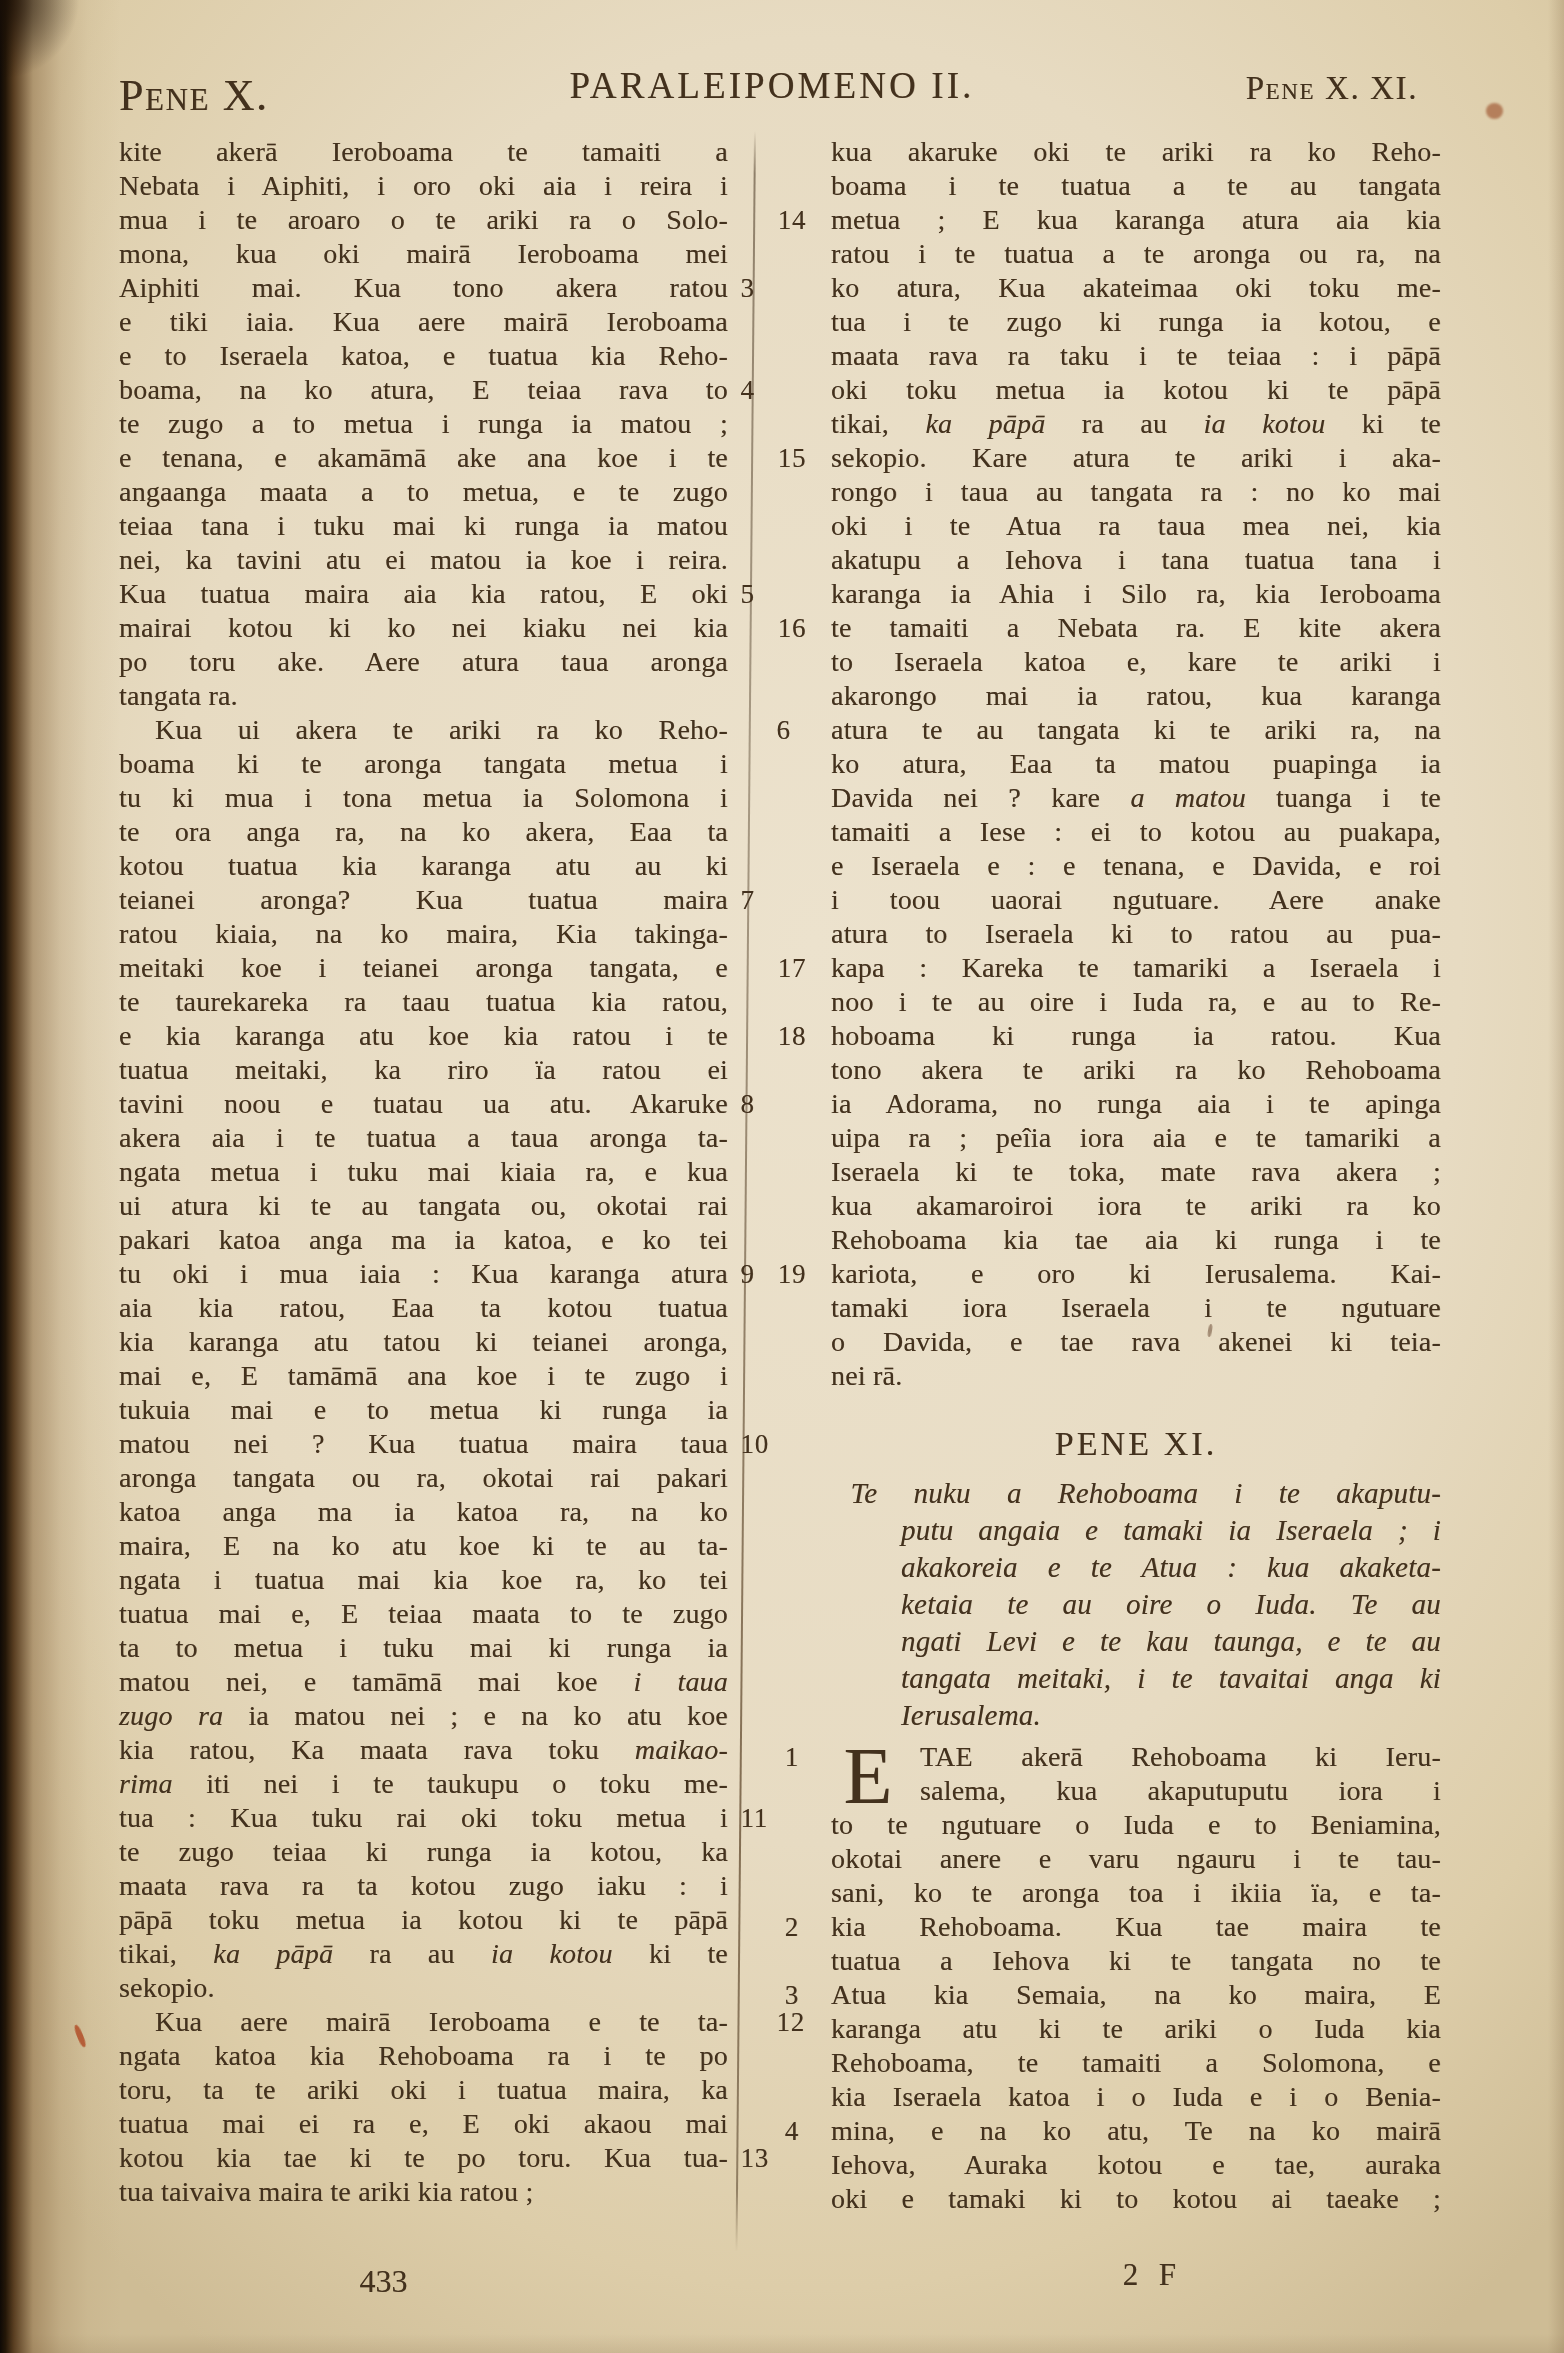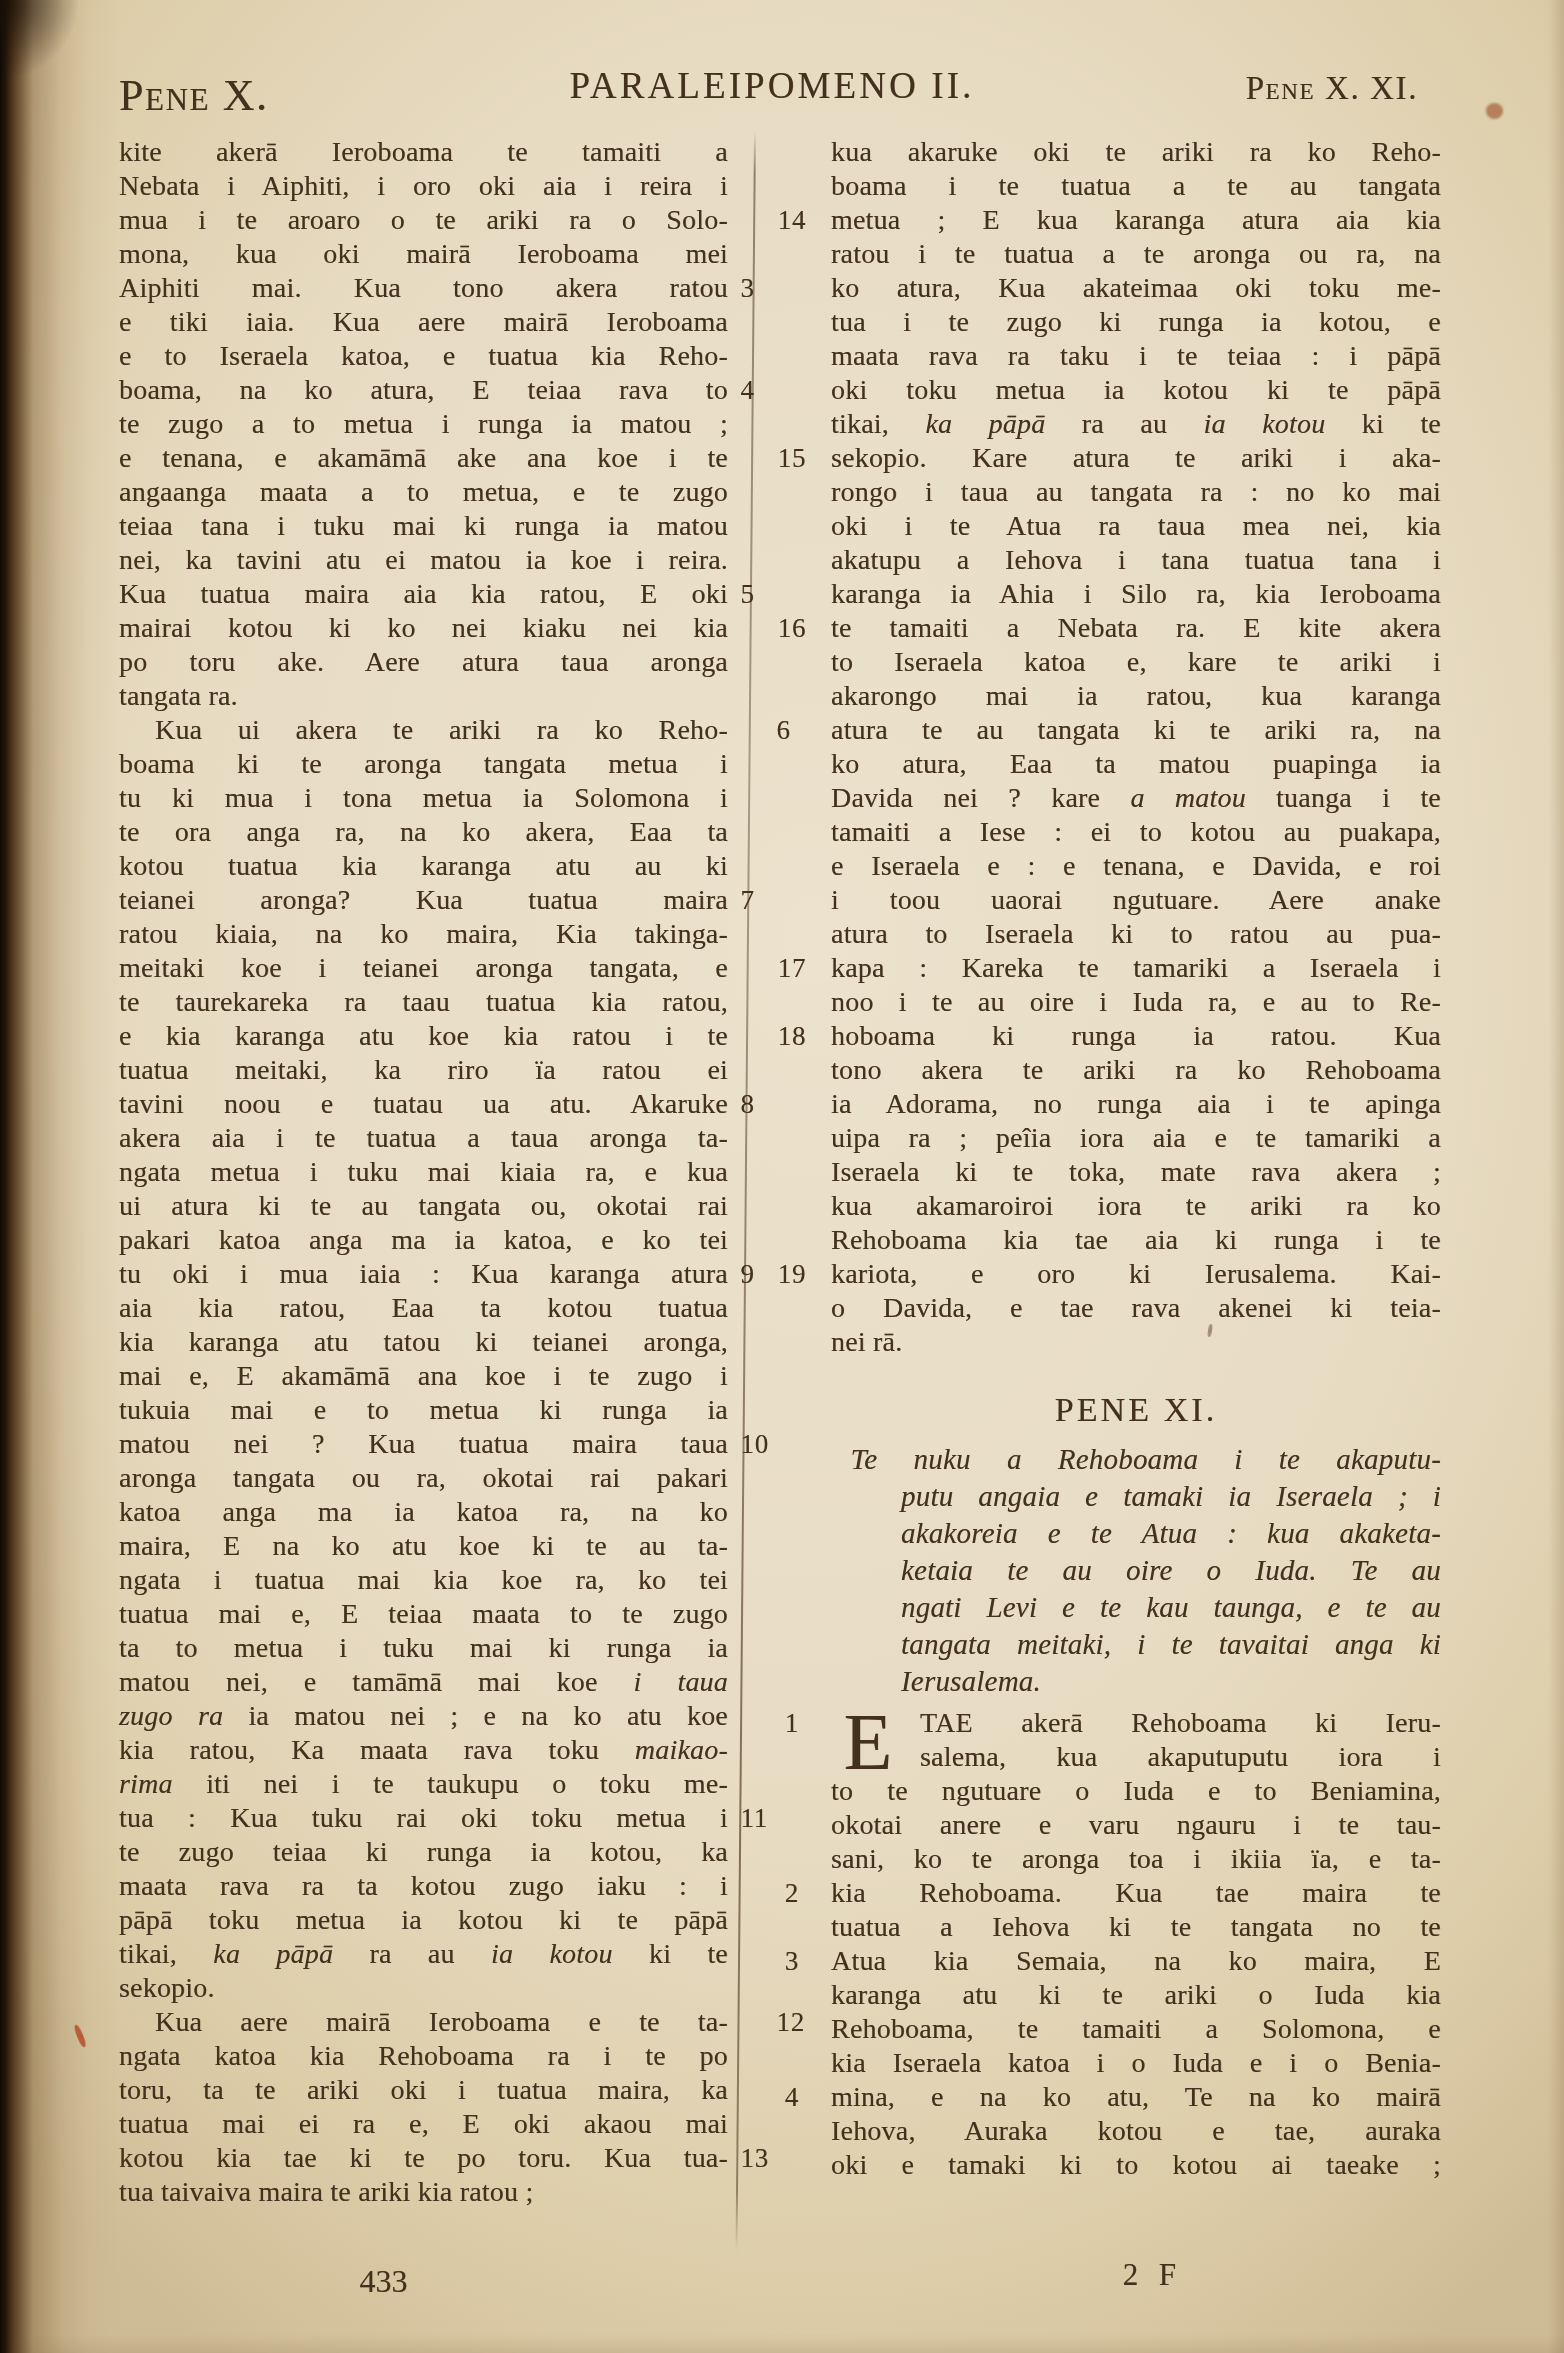--- a/index.html
+++ b/index.html
@@ -110,21 +110,21 @@
         <div class="line"><span>e kia karanga atu koe kia ratou i te</span></div>
         <div class="line"><span>tuatua meitaki, ka riro ïa ratou ei</span></div>
         <div class="line"><span class="vn">8</span><span>tavini noou e tuatau ua atu.  Akaruke</span></div>
         <div class="line"><span>akera aia i te tuatua a taua aronga ta-</span></div>
         <div class="line"><span>ngata metua i tuku mai kiaia ra, e kua</span></div>
         <div class="line"><span>ui atura ki te au tangata ou, okotai rai</span></div>
         <div class="line"><span>pakari katoa anga ma ia katoa, e ko tei</span></div>
         <div class="line"><span class="vn">9</span><span>tu oki i mua iaia : Kua karanga atura</span></div>
         <div class="line"><span>aia kia ratou, Eaa ta kotou tuatua</span></div>
         <div class="line"><span>kia karanga atu tatou ki teianei aronga,</span></div>
-        <div class="line"><span>mai e, E akamāmā ana koe i te zugo i</span></div>
+        <div class="line"><span>mai e, E tamāmā ana koe i te zugo i</span></div>
         <div class="line"><span>tukuia mai e to metua ki runga ia</span></div>
         <div class="line"><span class="vn">10</span><span>matou nei ?  Kua tuatua maira taua</span></div>
         <div class="line"><span>aronga tangata ou ra, okotai rai pakari</span></div>
         <div class="line"><span>katoa anga ma ia katoa ra, na ko</span></div>
         <div class="line"><span>maira, E na ko atu koe ki te au ta-</span></div>
         <div class="line"><span>ngata i tuatua mai kia koe ra, ko tei</span></div>
         <div class="line"><span>tuatua mai e, E teiaa maata to te zugo</span></div>
         <div class="line"><span>ta to metua i tuku mai ki runga ia</span></div>
         <div class="line"><span>matou nei, e tamāmā mai koe </span><span class="it">i taua</span></div>
         <div class="line"><span class="it">zugo ra</span><span> ia matou nei ; e na ko atu koe</span></div>
@@ -171,20 +171,21 @@
         <div class="line"><span class="vn">17</span><span>kapa : Kareka te tamariki a Iseraela i</span></div>
         <div class="line"><span>noo i te au oire i Iuda ra, e au to Re-</span></div>
         <div class="line"><span class="vn">18</span><span>hoboama ki runga ia ratou.  Kua</span></div>
         <div class="line"><span>tono akera te ariki ra ko Rehoboama</span></div>
         <div class="line"><span>ia Adorama, no runga aia i te apinga</span></div>
         <div class="line"><span>uipa ra ; peîia iora aia e te tamariki a</span></div>
         <div class="line"><span>Iseraela ki te toka, mate rava akera ;</span></div>
         <div class="line"><span>kua akamaroiroi iora te ariki ra ko</span></div>
         <div class="line"><span>Rehoboama kia tae aia ki runga i te</span></div>
         <div class="line"><span class="vn">19</span><span>kariota, e oro ki Ierusalema.  Kai-</span></div>
+        <div class="line"><span>tamaki iora Iseraela i te ngutuare</span></div>
         <div class="line"><span>o Davida, e tae rava akenei ki teia-</span></div>
         <div class="line nj"><span>nei rā.</span></div>
         <div class="gap" style="height: 20.3px;"></div>
         <div class="line h"><span>PENE XI.</span></div>
         <div class="gap" style="height: 12.5px;"></div>
         <div class="line sum1"><span>Te nuku a Rehoboama i te akaputu-</span></div>
         <div class="line sum"><span>putu angaia e tamaki ia Iseraela ; i</span></div>
         <div class="line sum"><span>akakoreia e te Atua : kua akaketa-</span></div>
         <div class="line sum"><span>ketaia te au oire o Iuda.  Te au</span></div>
         <div class="line sum"><span>ngati Levi e te kau taunga, e te au</span></div>

